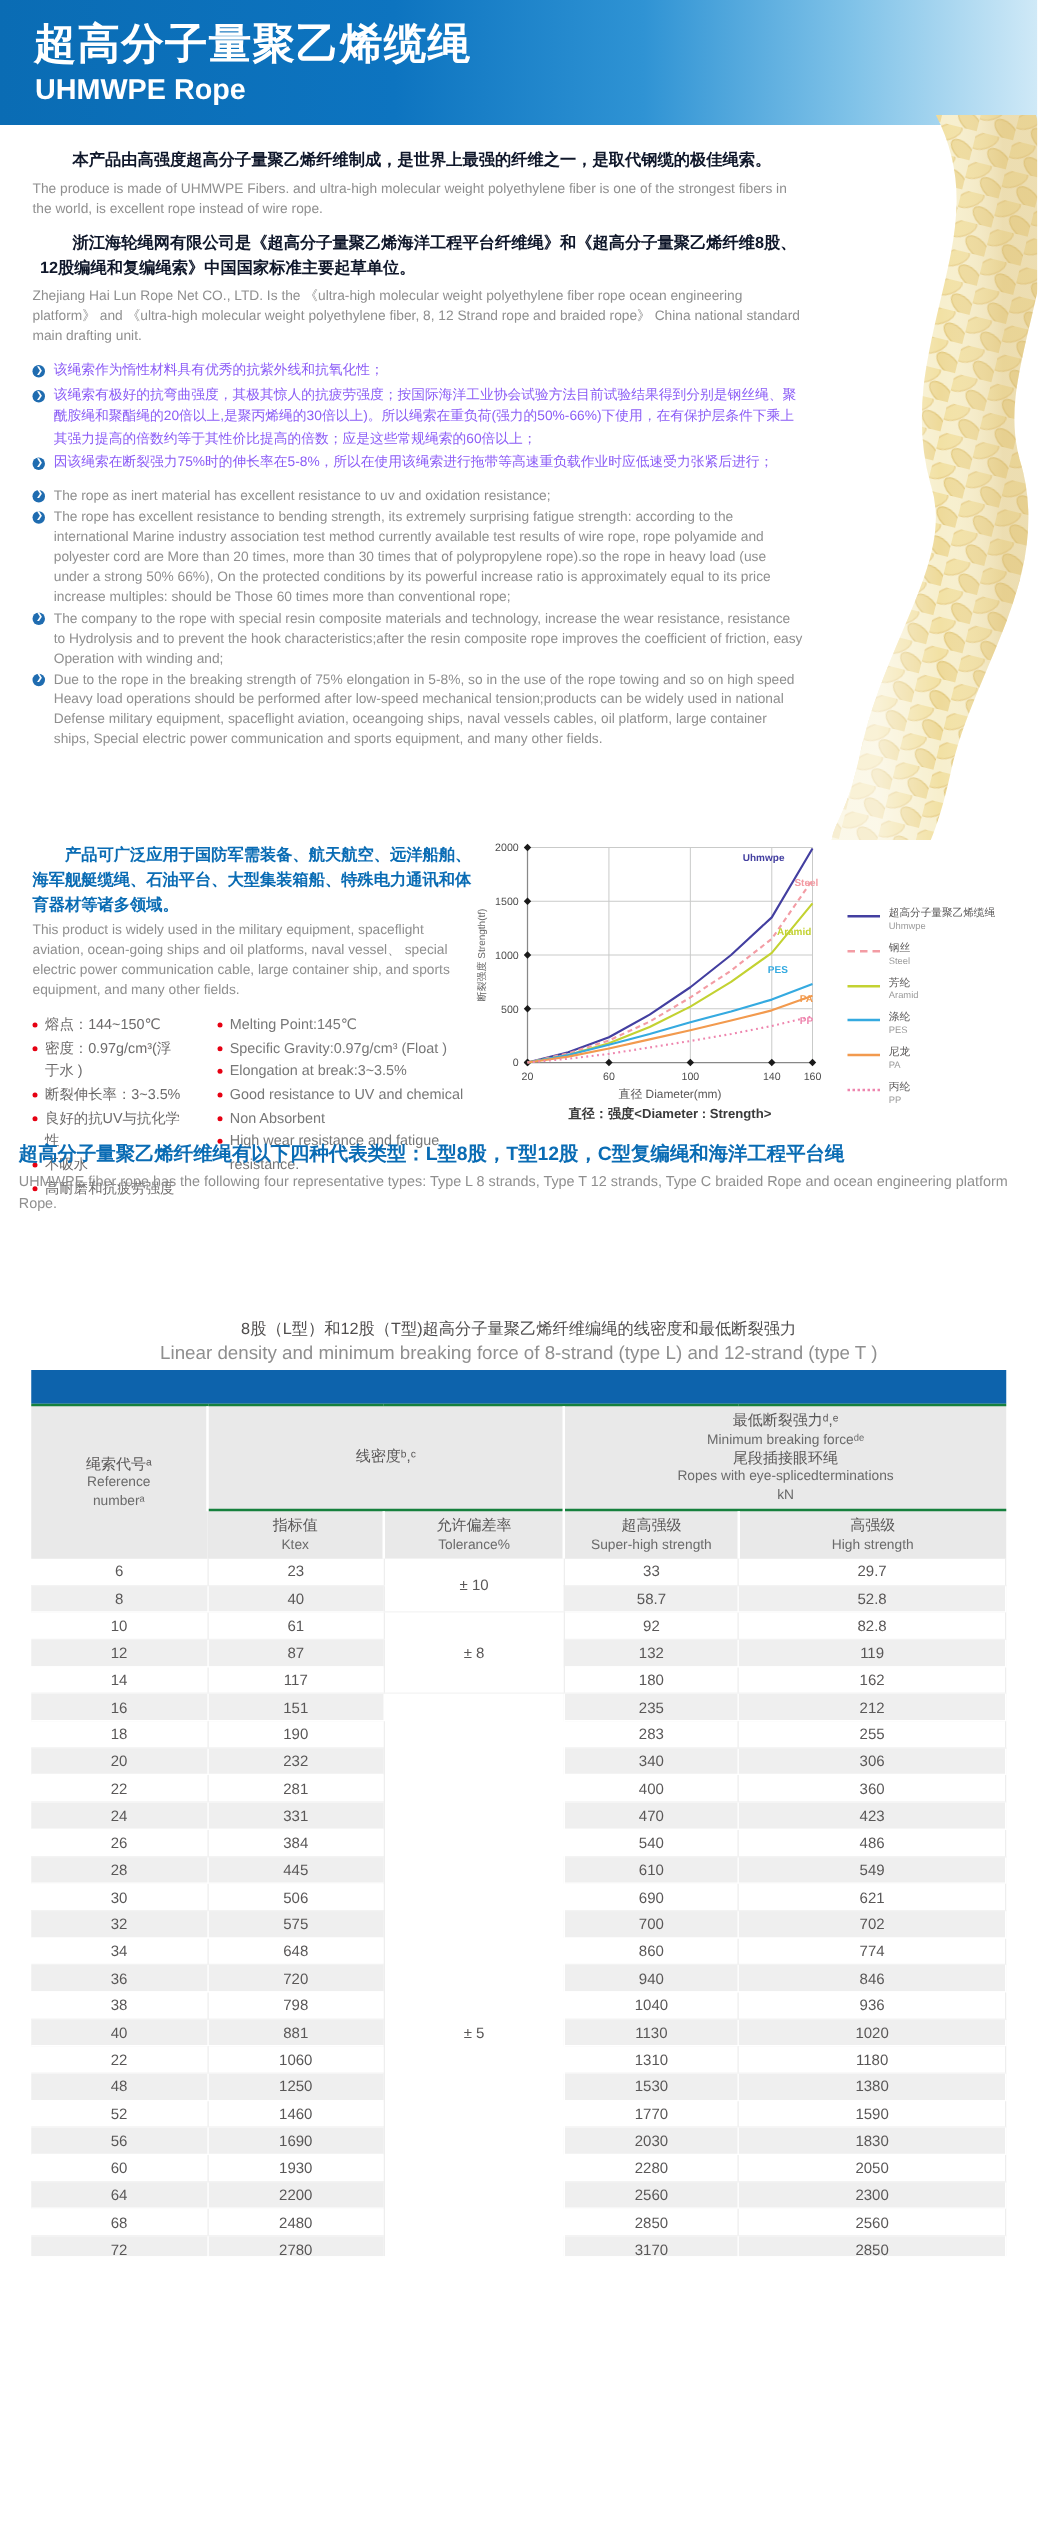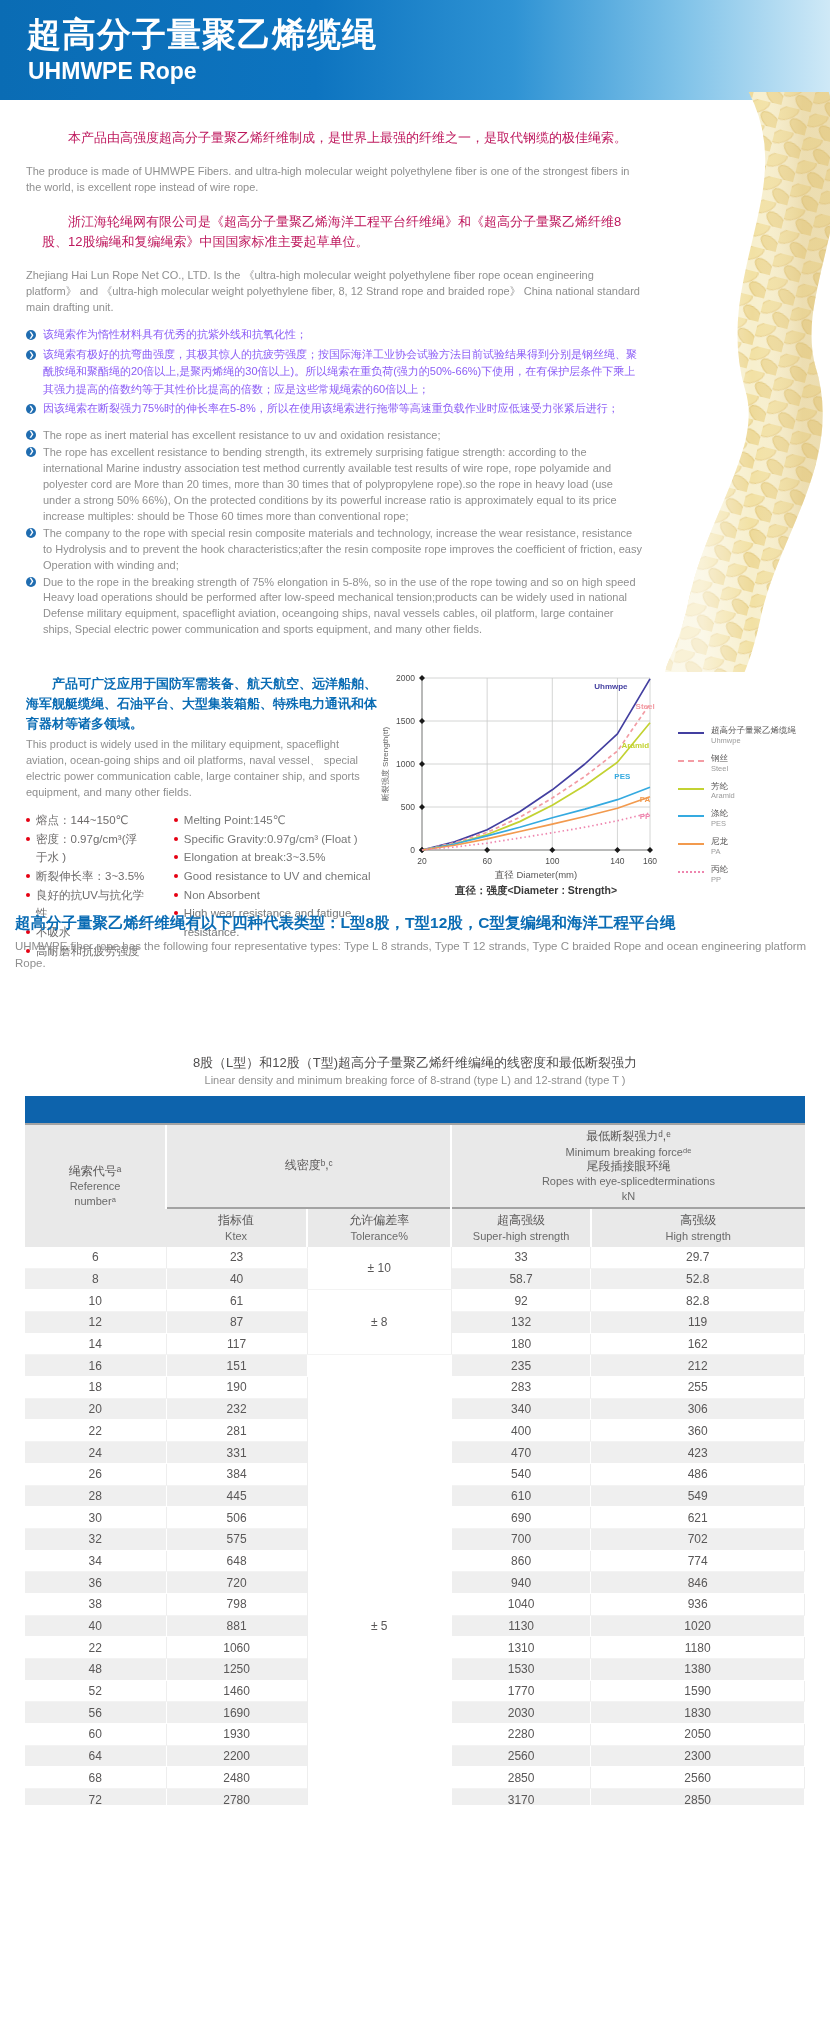--- a/index.html
+++ b/index.html
@@ -7,21 +7,21 @@
         font-family:"Liberation Sans","DejaVu Sans",sans-serif;color:#555;}
   
   .header{position:absolute;top:0;left:0;width:830px;height:100px;
     background:linear-gradient(90deg,#0a6cb4 0%,#0d74c0 38%,#2f93d4 62%,#7fc2e8 82%,#cfe9f7 100%);}
   .header .t-cn{position:absolute;left:27px;top:12px;font-size:34px;font-weight:bold;color:#fff;letter-spacing:1px;}
   .header .t-en{position:absolute;left:28px;top:58px;font-size:23px;font-weight:bold;color:#fff;}
   
   .rope-decor{position:absolute;top:92px;right:0;width:200px;height:580px;pointer-events:none;}
   
   .sec-intro{position:absolute;top:112px;left:26px;width:618px;}
-  .p-cn{font-size:13px;line-height:1.55;color:#be185d;text-indent:2em;margin:16px;}
+  .p-cn{font-size:13px;line-height:1.55;color:#0f172a;text-indent:2em;margin:6px;font-weight:bold;}
   .p-en{font-size:11px;line-height:1.45;color:#8f8f8f;margin:2px 0 8px 0;}
   ul.blist{list-style:none;margin:10px 0 0 0;padding:0;}
   ul.blist li{position:relative;padding-left:17px;margin:0 0 2px 0;}
   .bullet-dot{position:absolute;left:0;top:4px;width:10px;height:10px;border-radius:50%;
       background:#1f6cb0;display:inline-block;}
   .bullet-dot::after{content:"❯";position:absolute;left:2.5px;top:-1px;font-size:7px;color:#fff;}
   ul.cn li{font-size:11px;line-height:1.6;color:#8b5cf6;}
   ul.en li{font-size:11px;line-height:1.45;color:#8f8f8f;margin-bottom:1px;}
   ul.en .bullet-dot{top:2px;}
   
@@ -46,28 +46,28 @@
   .types-cn{font-size:15.5px;font-weight:bold;color:#0a6cb4;margin:0;}
   .types-en{font-size:11.5px;color:#8f8f8f;line-height:1.45;margin:4px 0 0 0;}
   
   .sec-banner{position:absolute;top:990px;left:30px;width:775px;height:54px;text-align:center;
     background:linear-gradient(90deg,rgba(255,255,255,0) 0%,#bede f4 0%,#b8ddf2 6%,#3f97d0 26%,#0d63ac 46%,#0d63ac 58%,#3f97d0 78%,#b8ddf2 94%,rgba(255,255,255,0) 100%);}
   .banner-cn{font-size:19px;font-weight:bold;color:#fff;padding-top:5px;}
   .banner-en{font-size:13px;font-weight:bold;color:#fff;}
   
   .tbl-sub{position:absolute;top:1054px;left:0;width:830px;text-align:center;}
   .tbl-sub-cn{font-size:13px;color:#4f4d4d;margin:0;}
-  .tbl-sub-en{font-size:11px;color:#8f8f8f;margin:2px 0 0 0;}
+  .tbl-sub-en{font-size:15px;color:#8f8f8f;margin:2px 0 0 0;}
   .sec-table{position:absolute;top:1096px;left:25px;width:780px;}
   .tbl-band{height:27px;background:#0d63ac;}
   table.data{width:100%;border-collapse:collapse;table-layout:fixed;}
   table.data col.c1{width:18.1%;} table.data col.c2{width:18.1%;} table.data col.c3{width:18.5%;}
   table.data col.c4{width:17.9%;} table.data col.c5{width:27.4%;}
   table.data th{background:#e9e9e9;font-weight:normal;color:#595757;border-left:2px solid #fff;
-     border-top:2px solid #a3a3a3;padding:4px 2px;}
+     border-top:2px solid #15803d;padding:4px 2px;}
   table.data th:first-child{border-left:none;}
   .th-cn{font-size:12px;line-height:1.3;} .th-en{font-size:11px;line-height:1.3;color:#6a6a6a;}
   table.data td{font-size:12px;color:#595757;text-align:center;height:20.7px;padding:0;
      border-right:1px solid #eeeeee;border-bottom:1px solid #f3f3f3;}
   table.data tr.alt td{background:#efefef;border-bottom:1px solid #fff;border-right:1px solid #fff;}
   table.data td.tol{background:#fff !important;font-size:12px;border-right:1px solid #eee;border-left:1px solid #eee;}
   table.data th, table.data td{text-align:center;vertical-align:middle;}
   .tbl-bottom{height:4px;border-top:3px solid #1e4fa1;border-bottom:1px solid #1e4fa1;}
   
   .sec-photos{position:absolute;top:1888px;left:25px;display:flex;gap:13px;}

